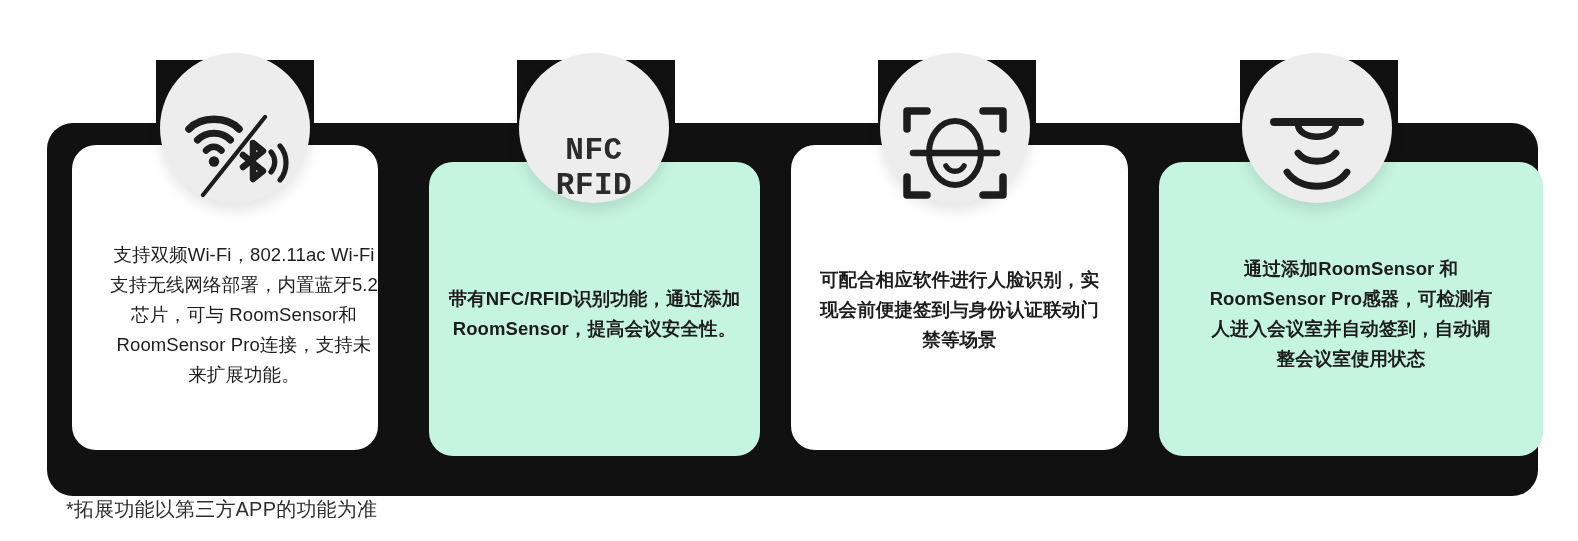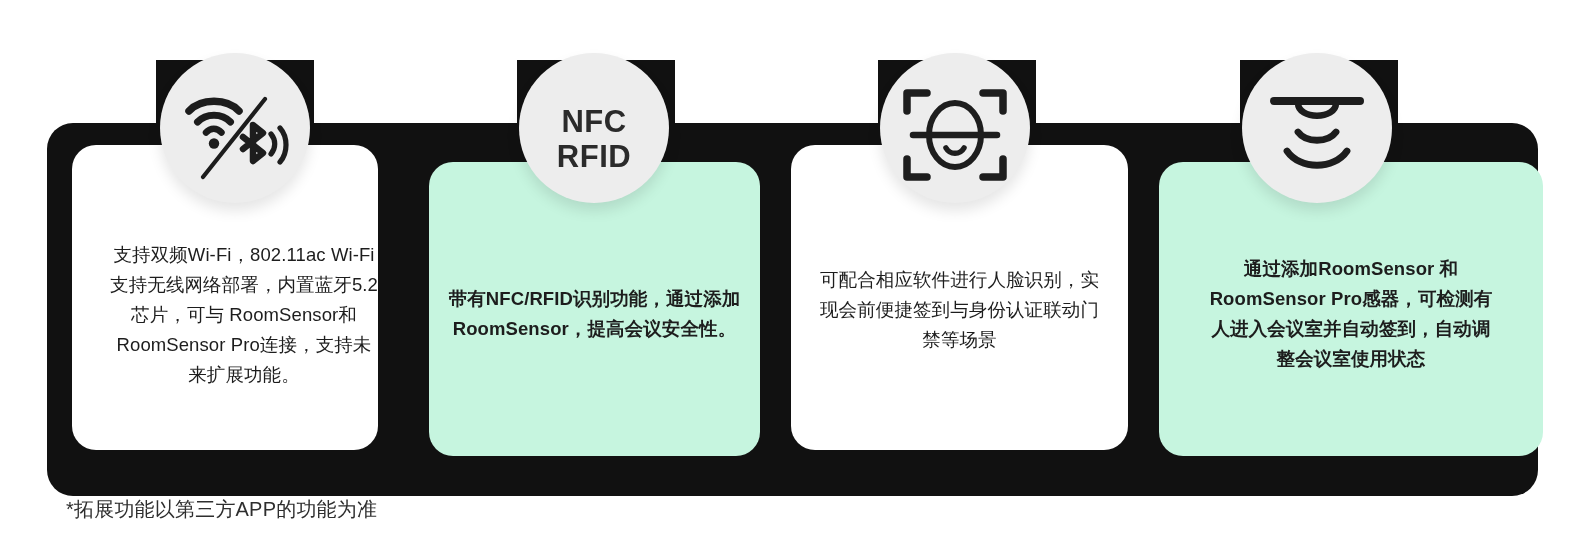--- a/index.html
+++ b/index.html
@@ -47,32 +47,33 @@
     width:276px;
     text-align:center;
     color:#1d1d1d;
     font-size:18.5px;
     line-height:30px;
     letter-spacing:0.1px;
     margin-top:24px;
   }
   .card.c2 .card-text,
   .card.c4 .card-text{font-weight:700;width:292px;margin-top:10px;}
-  .card.c3 .card-text{font-weight:400;width:292px;}
+  .card.c3 .card-text{font-weight:700;width:292px;}
   .card.c1 .card-text{margin-top:34px;}
 
   
   .badge{
     position:absolute;
     width:150px;height:150px;
     border-radius:50%;
     background:#ededed;
     box-shadow:0 8px 14px rgba(0,0,0,0.10);
-    display:flex;align-items:center;justify-content:center;
+    display:flex;align-items:flex-end;justify-content:center;
     overflow:visible;
+    font-family:Liberation Mono, monospace;
   }
   .badge.b1{left:160px;top:53px;}
   .badge.b2{left:519px;top:53px;}
   .badge.b3{left:880px;top:53px;}
   .badge.b4{left:1242px;top:53px;}
 
   .badge-label{
     text-align:center;
     font-size:31px;
     font-weight:700;

